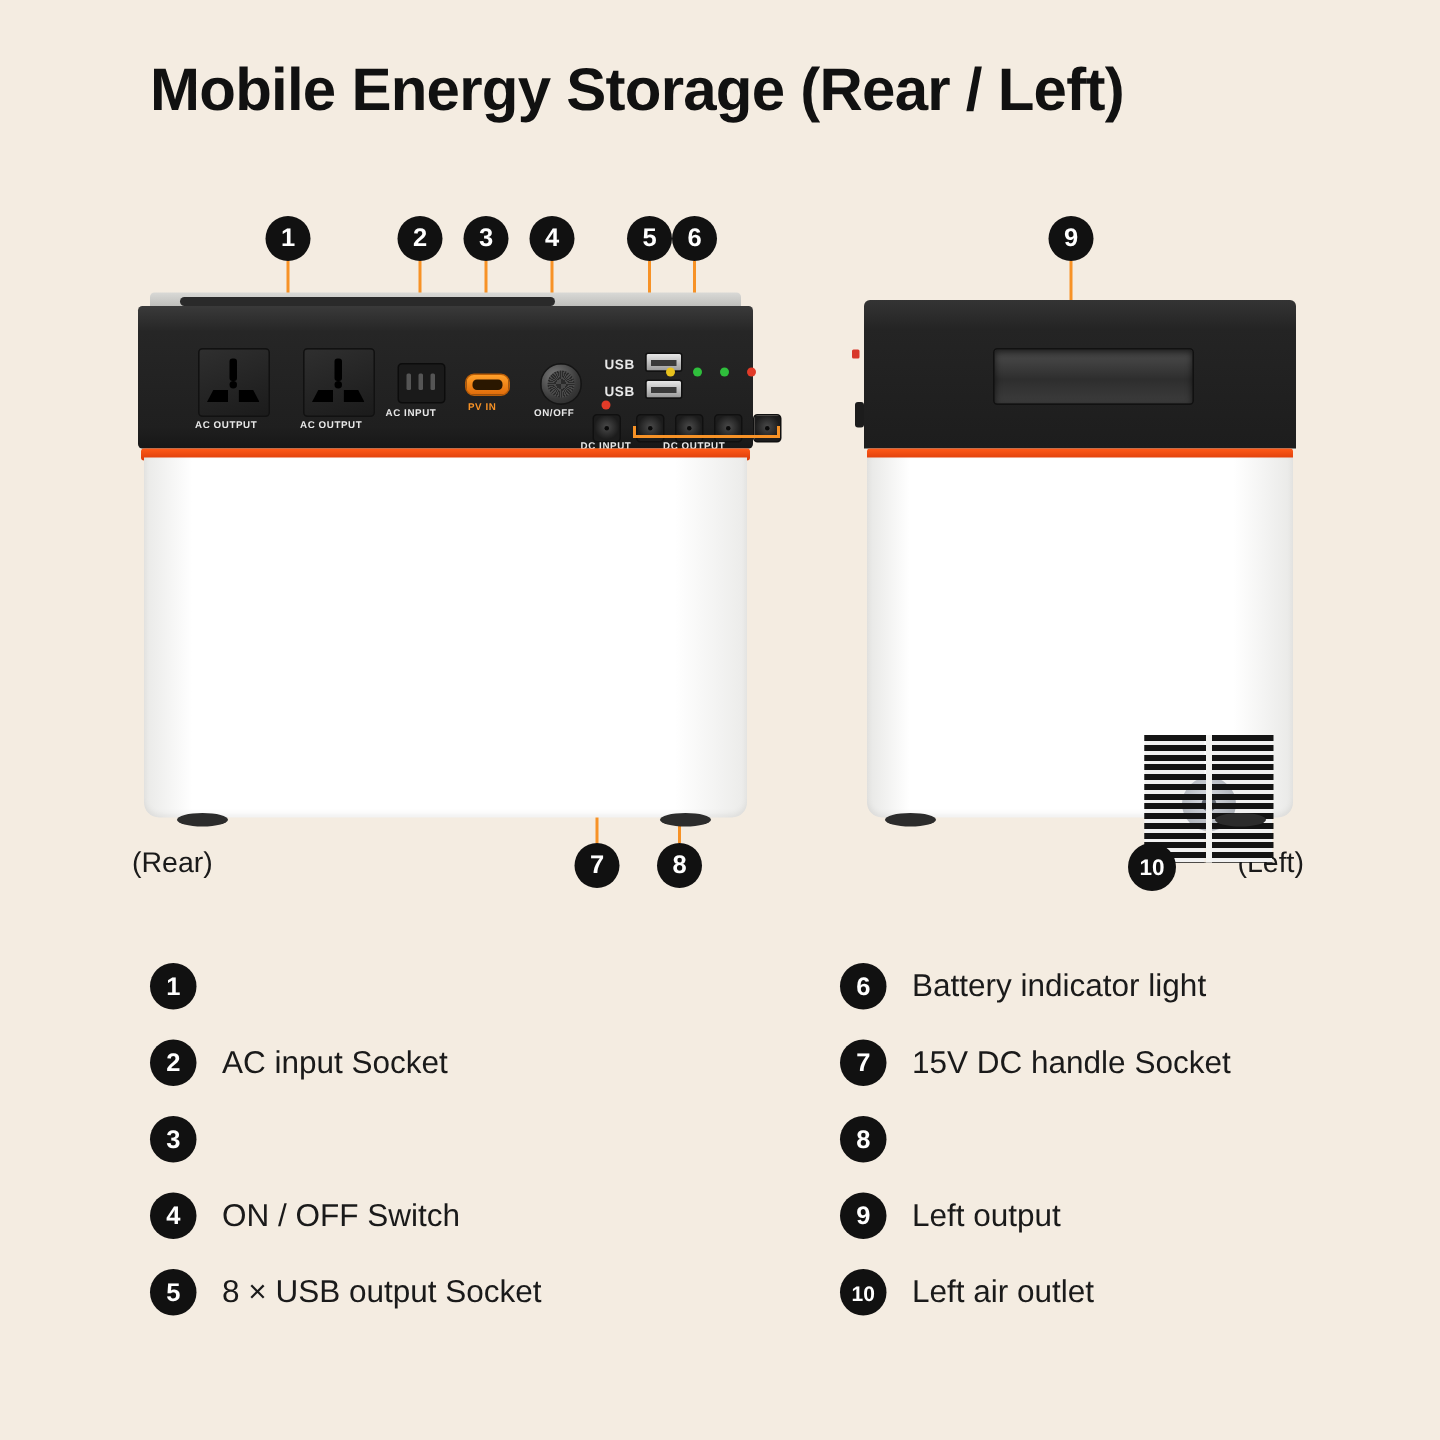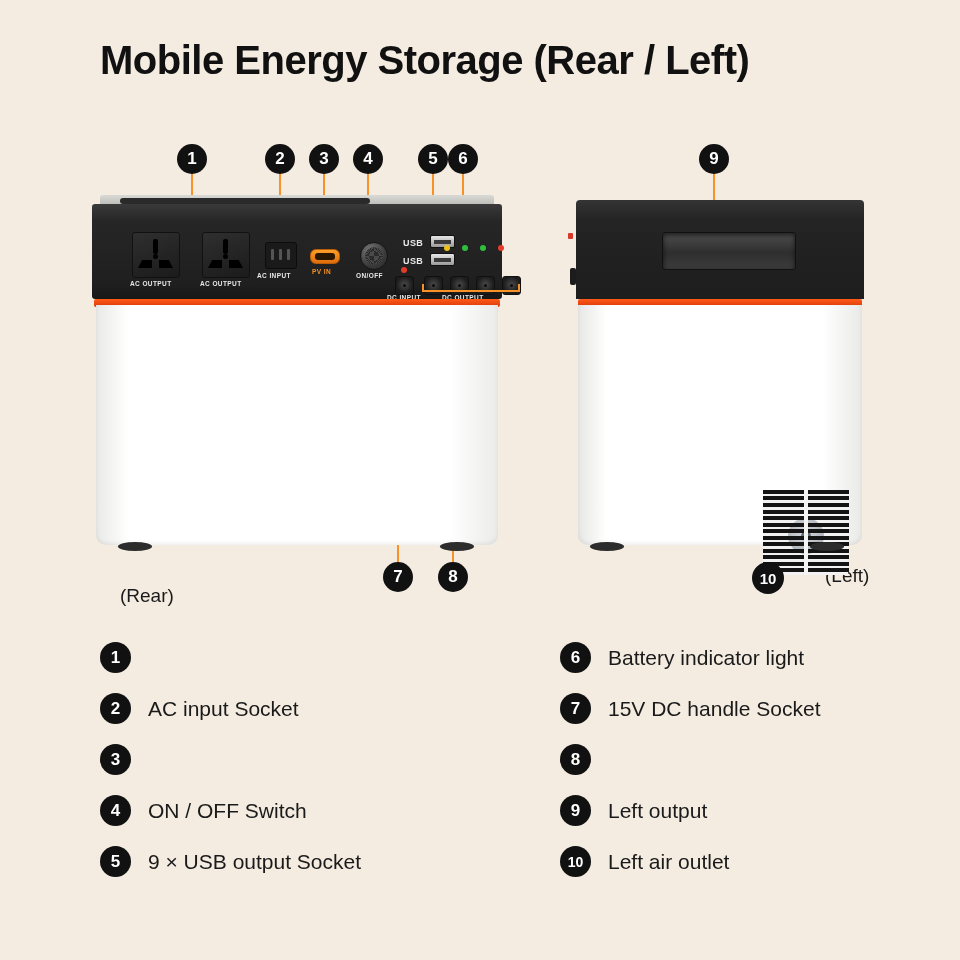--- a/index.html
+++ b/index.html
@@ -333,21 +333,21 @@
   </div>
 
   <div class="lead v" style="left:397px;top:280px;height:282px;"></div>
   <div class="lead v" style="left:452px;top:292px;height:270px;"></div>
   <div class="lead v" style="left:767px;top:470px;height:92px;"></div>
 
   <div class="badge" style="left:383px;top:562px;">7</div>
   <div class="badge" style="left:438px;top:562px;">8</div>
   <div class="badge wide" style="left:752px;top:562px;">10</div>
 
-  <div class="view-label" style="left:88px;top:585px;margin-left:32px;">(Rear)</div>
+  <div class="view-label" style="left:88px;top:565px;">(Rear)</div>
   <div class="view-label" style="left:825px;top:565px;">(Left)</div>
 
   <div class="legend">
 
     <div class="legend-col" style="left:0;">
       <div class="legend-row">
         <div class="legend-badge">1</div>
       </div>
       <div class="legend-row">
         <div class="legend-badge">2</div>
@@ -355,21 +355,21 @@
       </div>
       <div class="legend-row">
         <div class="legend-badge">3</div>
       </div>
       <div class="legend-row">
         <div class="legend-badge">4</div>
         <div class="legend-text">ON / OFF Switch</div>
       </div>
       <div class="legend-row">
         <div class="legend-badge">5</div>
-        <div class="legend-text">9 × USB output Socket</div>
+        <div class="legend-text">8 × USB output Socket</div>
       </div>
     </div>
 
     <div class="legend-col right">
       <div class="legend-row">
         <div class="legend-badge">6</div>
         <div class="legend-text">Battery indicator light</div>
       </div>
       <div class="legend-row">
         <div class="legend-badge">7</div>

